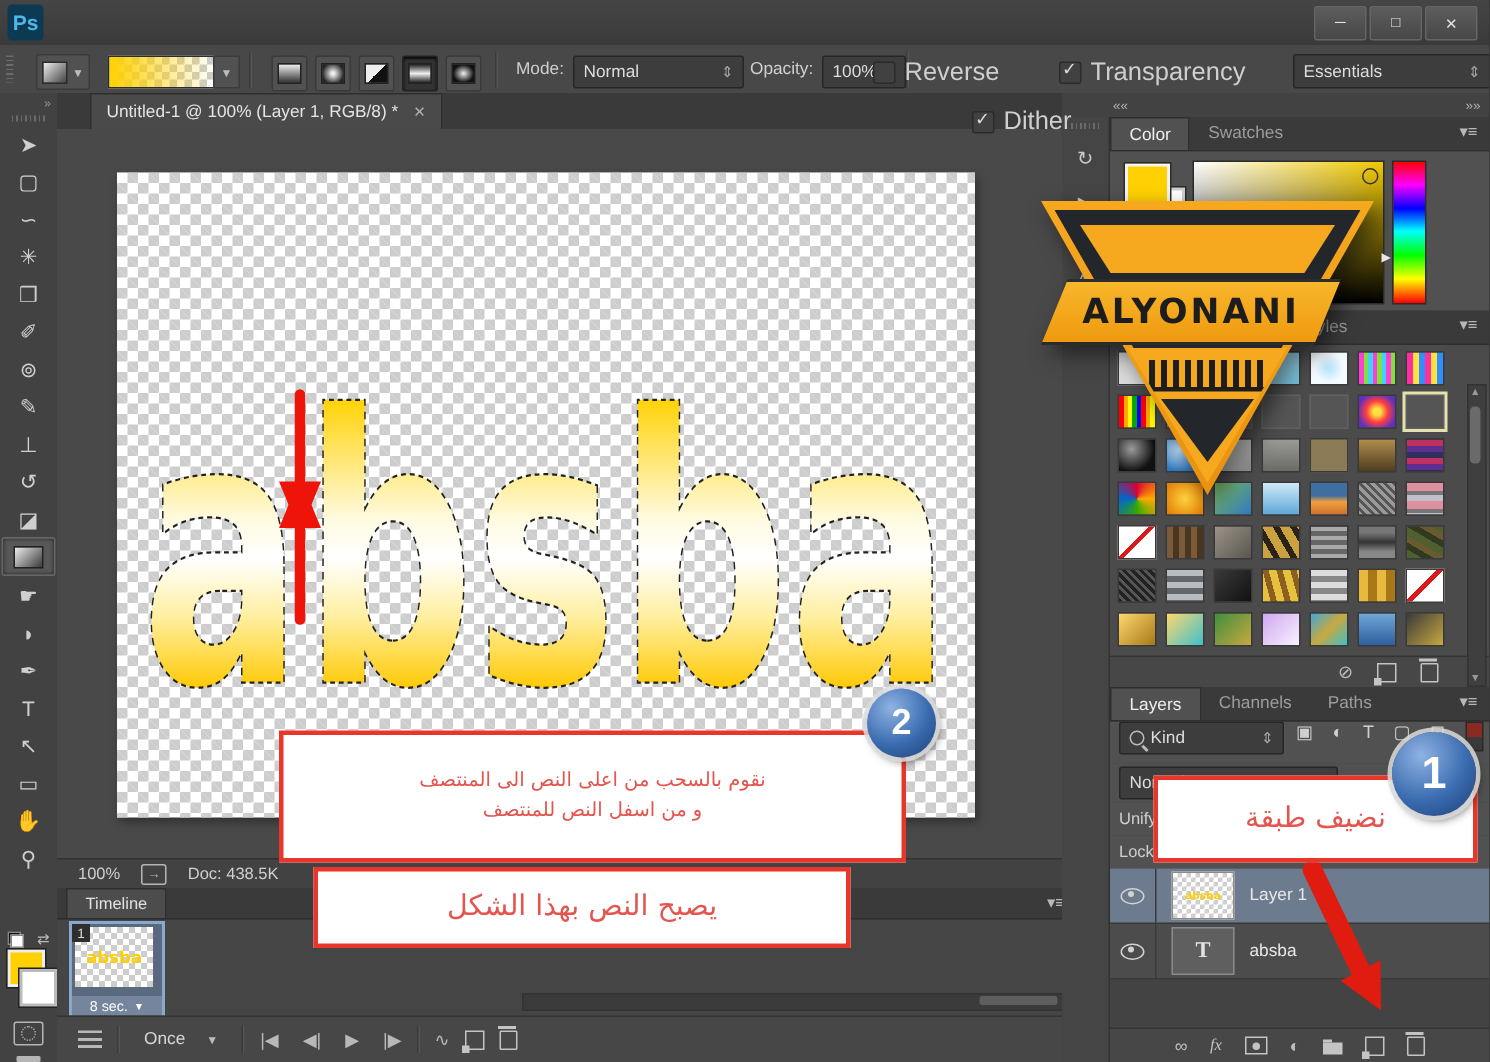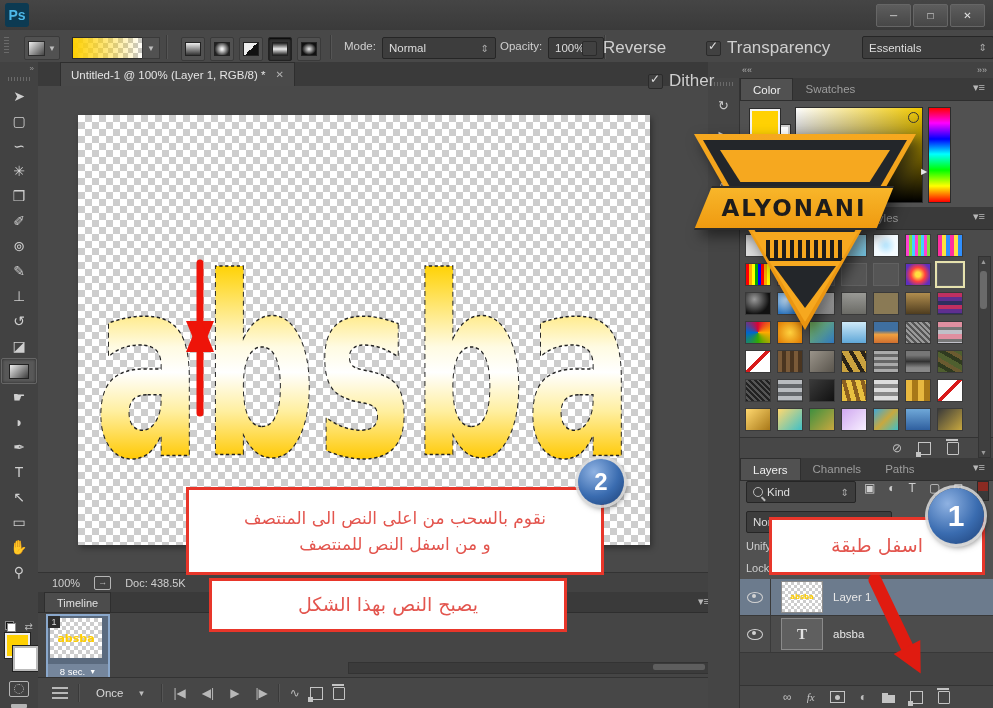--- a/index.html
+++ b/index.html
@@ -680,29 +680,29 @@
     <div class="wm-band-o"></div>
     <div class="wm-ribbon">
       <span>ALYONANI</span>
     </div>
     <div class="wm-eq-tri">
       <div class="wm-eq"></div>
       <div class="wm-eq-dark"></div>
     </div>
   </div>
 
-  <div class="abs annbox ar" style="left:186px;top:487px;width:412px;height:82px;font-size:17px;">
+  <div class="abs annbox ar" style="left:186px;top:487px;width:412px;height:82px;font-size:13px;">
     <div>نقوم بالسحب من اعلى النص الى المنتصف</div>
     <div>و من اسفل النص للمنتصف</div>
   </div>
   <div class="abs annbox ar" style="left:209px;top:578px;width:352px;height:48px;font-size:19px;">
     <div>يصبح النص بهذا الشكل</div>
   </div>
   <div class="abs annbox ar" style="left:769px;top:517px;width:210px;height:52px;font-size:19px;">
-    <div>اسفل طبقة</div>
+    <div>نضيف طبقة</div>
   </div>
 
   <div class="abs badge" style="left:578px;top:459px;width:46px;height:46px;font-size:24px;">2</div>
   <div class="abs badge" style="left:928px;top:488px;width:56px;height:56px;font-size:30px;">1</div>
 
   <svg class="abs arrowsvg" style="left:855px;top:575px;" width="100" height="115" viewBox="0 0 100 115">
     <line x1="20" y1="5" x2="52" y2="72" stroke="#e01b10" stroke-width="13" stroke-linecap="round"></line>
     <polygon points="38.7,78.9 65.3,65.1 65.7,98.6" fill="#e01b10"></polygon>
   </svg>
 

